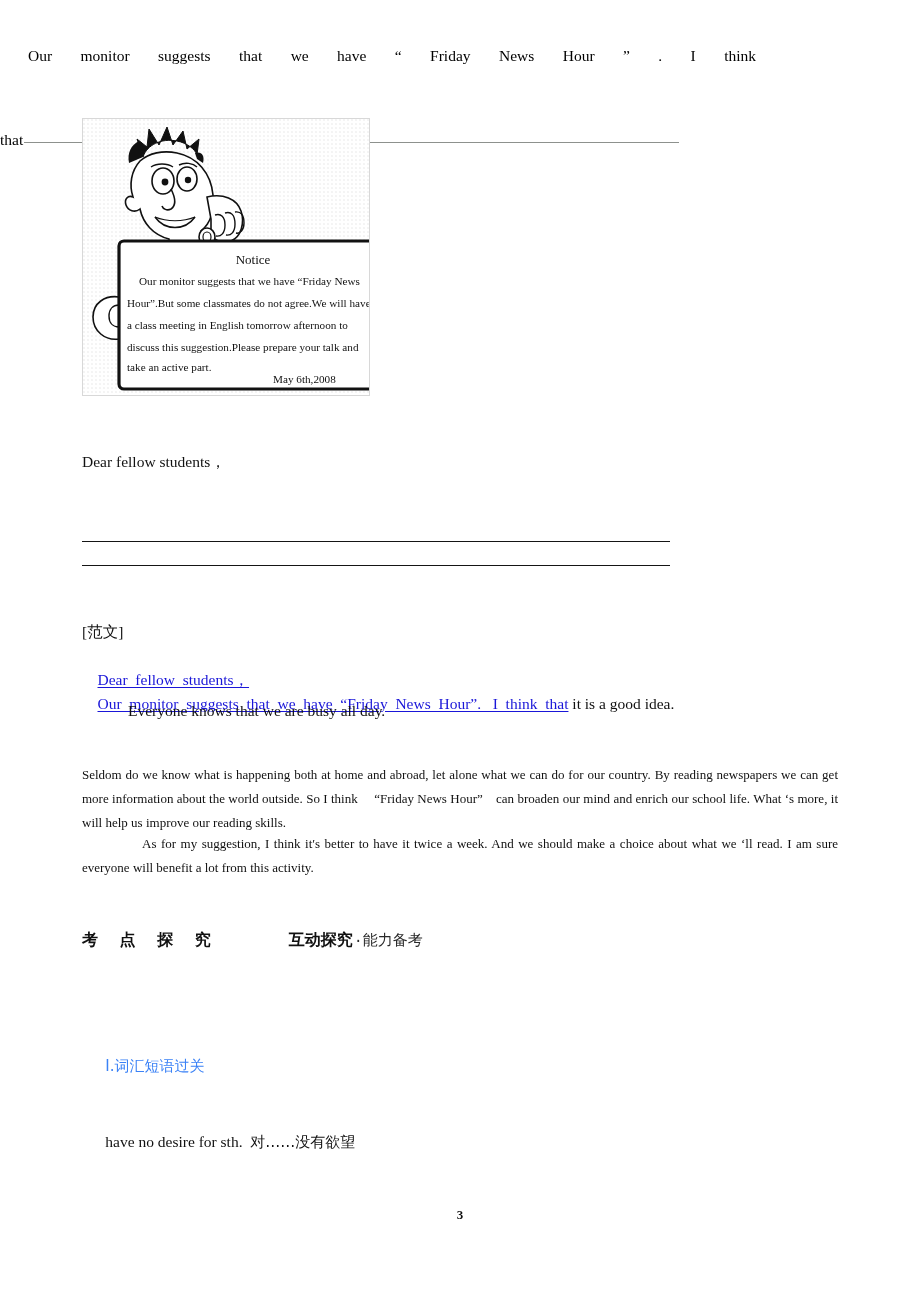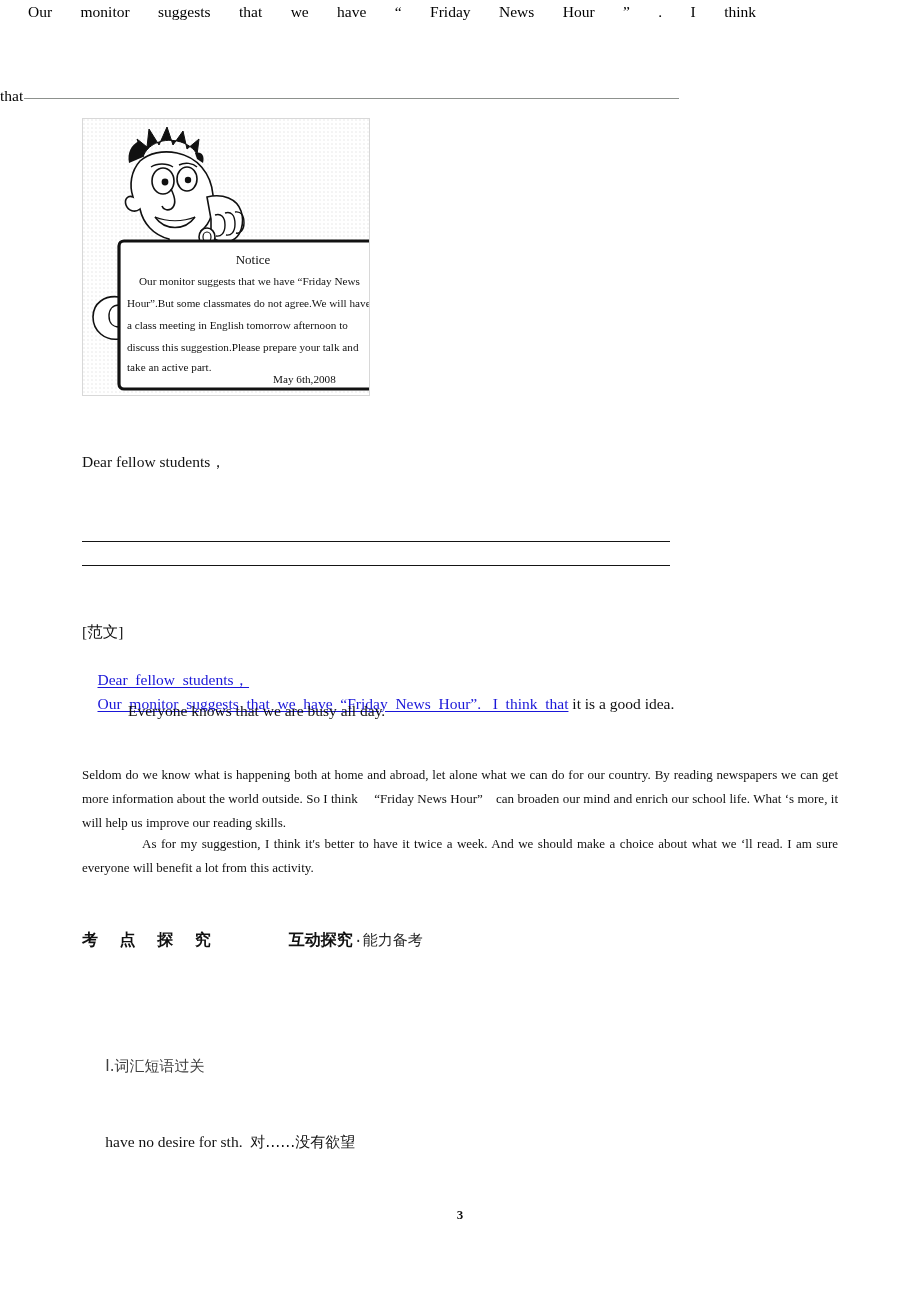--- a/index.html
+++ b/index.html
@@ -68,20 +68,21 @@
     left: 82px;
     top: 472px;
     width: 756px;
     font-size: 15.5px;
     line-height: 23.8px;
     text-align: justify;
   }
   #stretch-line .ln {
     display: block;
     text-align: justify;
+    margin-top: 44px;
   }
   #stretch-line .ln:after {
     content: "";
     display: inline-block;
     width: 100%;
   }
   #stretch-line .indent { display: inline-block; width: 28px; }
 
   
   #that-line {
@@ -205,21 +206,21 @@
     font-size: 15px;
   }
   .vocab-row .cn-b {
     font-family: "DejaVu Sans", "Liberation Sans", sans-serif;
     font-size: 15px;
     font-weight: bold;
   }
   #vocab-heading {
     font-size: 15.5px;
     line-height: 25px;
-    color: #404040;
+    color: #3b82f6;
     white-space: pre;
   }
   #vocab-heading .cn {
     font-family: "DejaVu Sans", "Liberation Sans", sans-serif;
     font-size: 15px;
   }
 
   
   #page-number {
     position: absolute;

